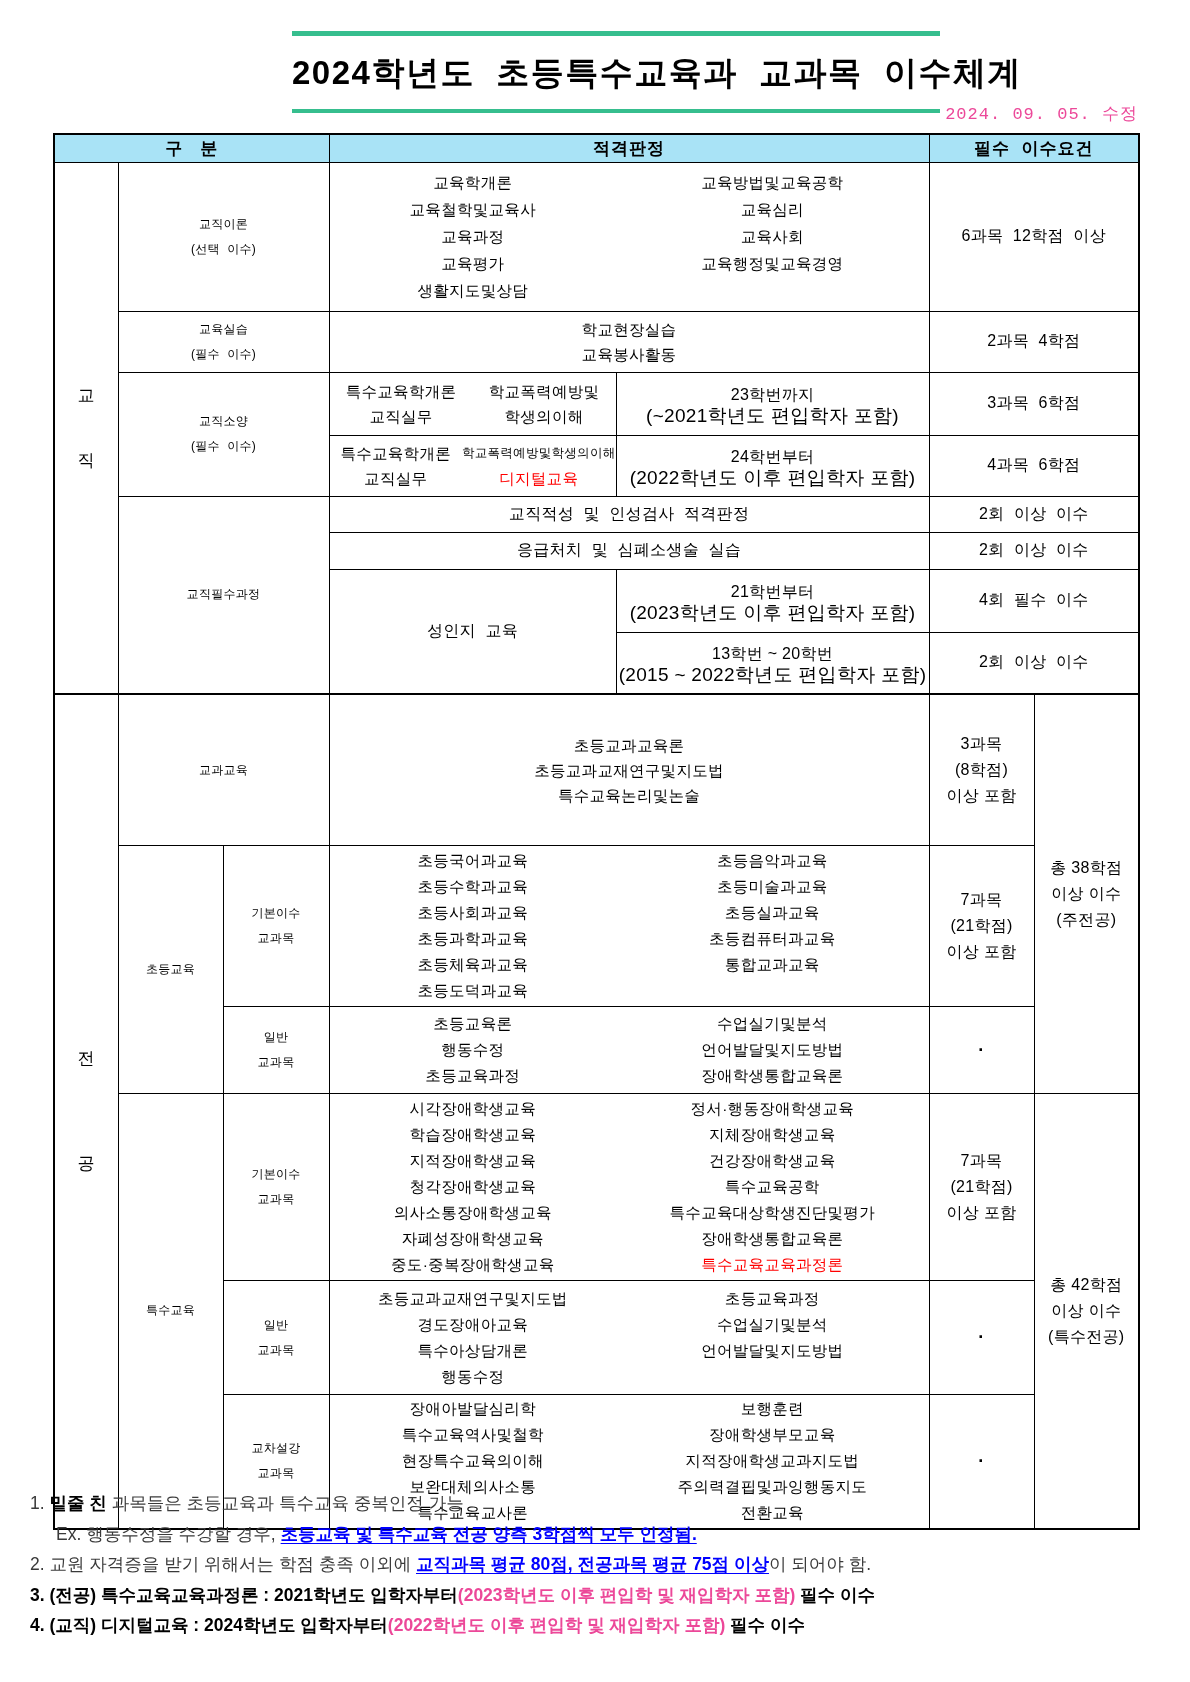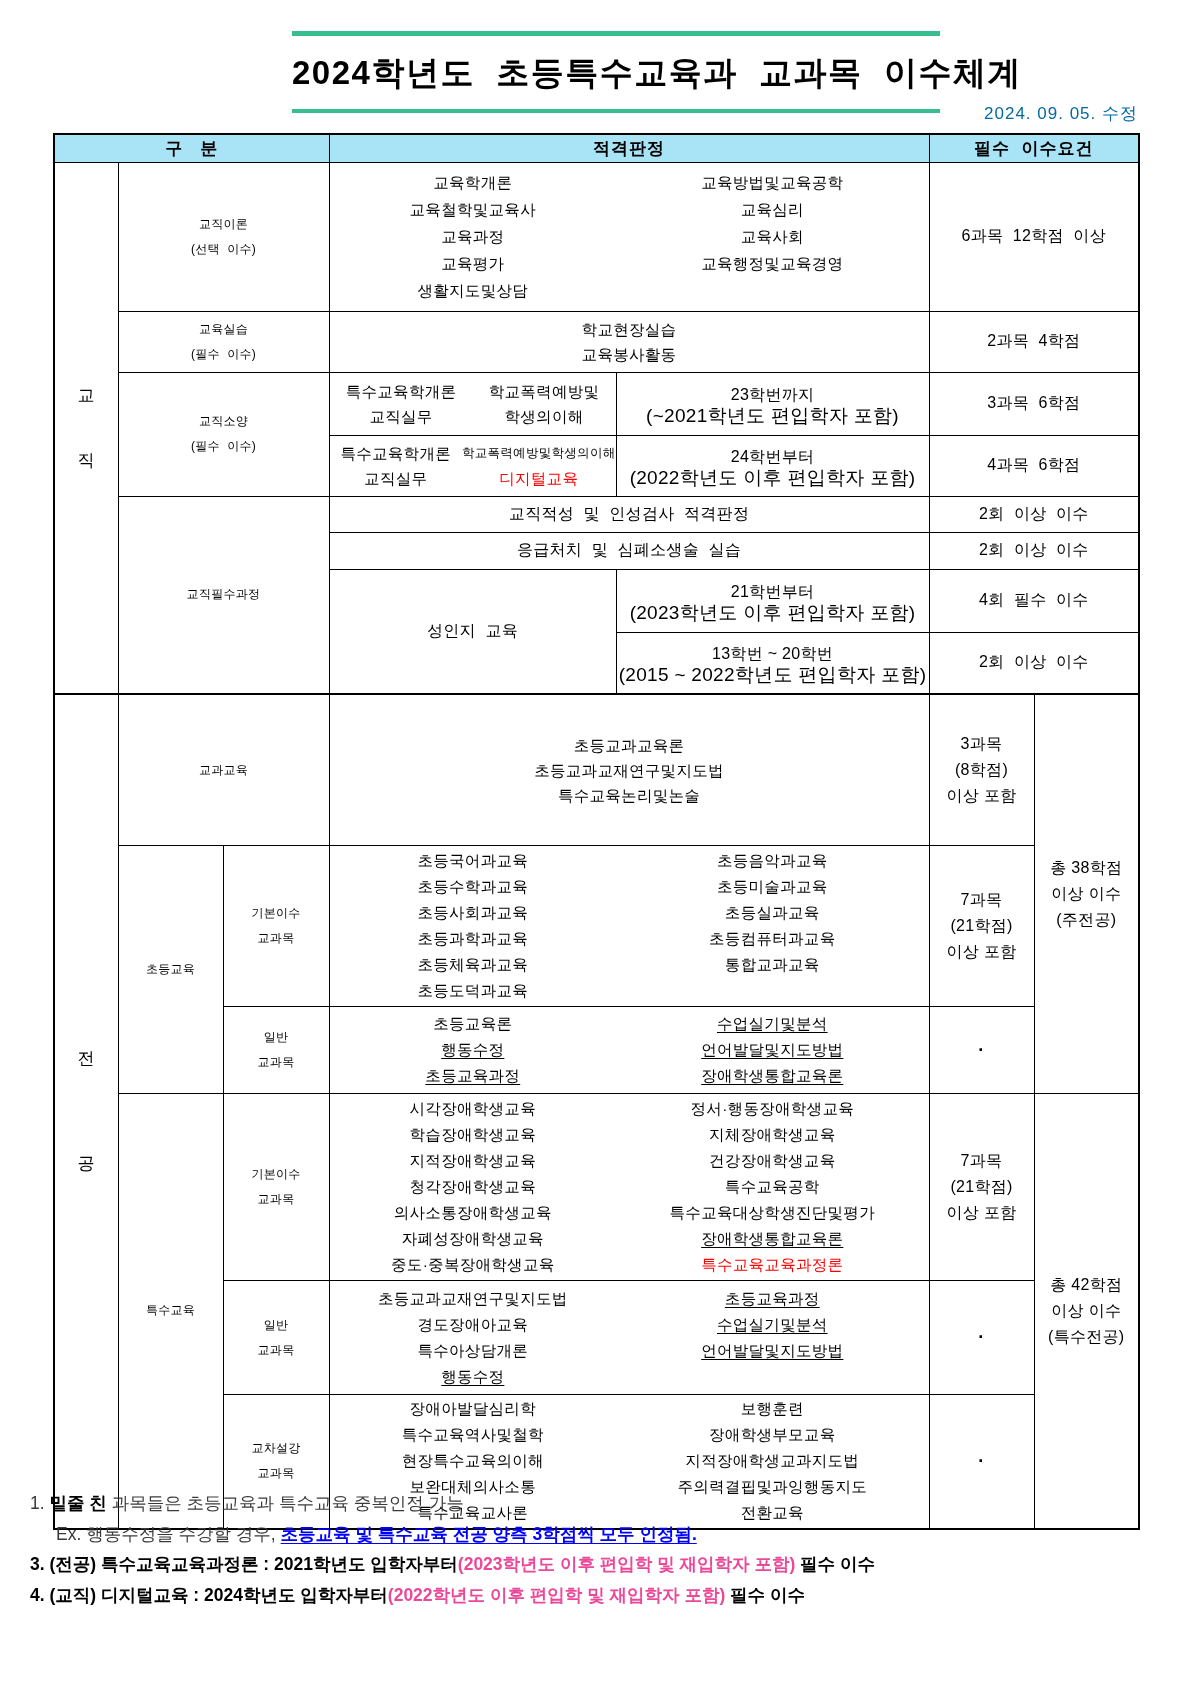--- a/index.html
+++ b/index.html
@@ -11,21 +11,21 @@
 
   
   .title-block{position:absolute;left:292px;top:31px;width:648px;}
   .rule-top{height:5px;background:#36BE8E;}
   .rule-bottom{height:4px;background:#36BE8E;}
   .doc-title{
     text-align:center;font-size:33px;font-weight:bold;letter-spacing:1.5px;
     padding:15px 0 13px 0;white-space:pre;
   }
   .revision-date{
-    position:absolute;top:102px;right:52px;font-size:17px;letter-spacing:1px;color:#0369a1;
+    position:absolute;top:102px;right:52px;font-size:17px;letter-spacing:1px;color:#ec4899;font-family:Liberation Mono, monospace;
   }
 
   
   table.matrix{
     position:absolute;left:53px;top:133px;width:1085px;
     border-collapse:collapse;table-layout:fixed;
     border:2px solid #000;
   }
   td{
     border:1px solid #000;padding:0;text-align:center;vertical-align:middle;
@@ -47,21 +47,21 @@
   .twocol .cl{width:287px;}
   .twocol .cr{width:313px;}
   .pair{display:flex;align-items:flex-start;width:100%;}
   .pair .p1,.pair .p2{flex:1;}
   .cohort div:first-child{font-size:16px;line-height:25px;white-space:nowrap;}
   .cohort div:nth-child(2){font-size:19px;line-height:18px;white-space:nowrap;}
   .req{font-size:16px;white-space:pre;}
   .req div{line-height:26px;}
   .dot{font-size:18px;font-weight:bold;}
 
-  .u{text-decoration:underline;text-underline-offset:3px;}
+  .u{text-underline-offset:3px;}
   .red{color:#FF0000;}
   .small{font-size:12.5px !important;}
 
   
   .notes{position:absolute;left:30px;top:1488px;width:1140px;font-size:17.5px;color:#3a3a3a;}
   .note-line{line-height:30.5px;white-space:nowrap;}
   .note-indent{padding-left:26px;}
   .b{font-weight:bold;color:#000;}
   .blue{color:#0000FF;font-weight:bold;text-decoration:underline;text-underline-offset:3px;}
   .semib{font-weight:bold;color:#ec4899;}
@@ -380,17 +380,18 @@
         </div>
       </td>
       <td class="dot">·</td>
     </tr>
   </tbody>
     </table>
 
   <div class="notes">
     <div class="note-line"><span>1. </span><span class="b">밑줄 친</span><span> 과목들은  초등교육과  특수교육  중복인정  가능</span></div>
     <div class="note-line note-indent"><span>Ex. 행동수정을  수강할  경우, </span><span class="blue">초등교육 및 특수교육 전공 양측 3학점씩 모두 인정됨.</span></div>
+    <div class="note-line"><span>2. 교원  자격증을  받기  위해서는  학점  충족  이외에  </span><span class="blue">교직과목 평균 80점, 전공과목 평균 75점 이상</span><span>이  되어야  함.</span></div>
     <div class="note-line"><span class="b">3. (전공) 특수교육교육과정론  :  2021학년도  입학자부터</span><span class="semib">(2023학년도  이후  편입학  및  재입학자  포함)</span><span class="b"> 필수  이수</span></div>
     <div class="note-line"><span class="b">4. (교직) 디지털교육  :  2024학년도  입학자부터</span><span class="semib">(2022학년도  이후  편입학  및  재입학자  포함)</span><span class="b"> 필수  이수</span></div>
   </div>
 
 </div>
 
 </body></html>

